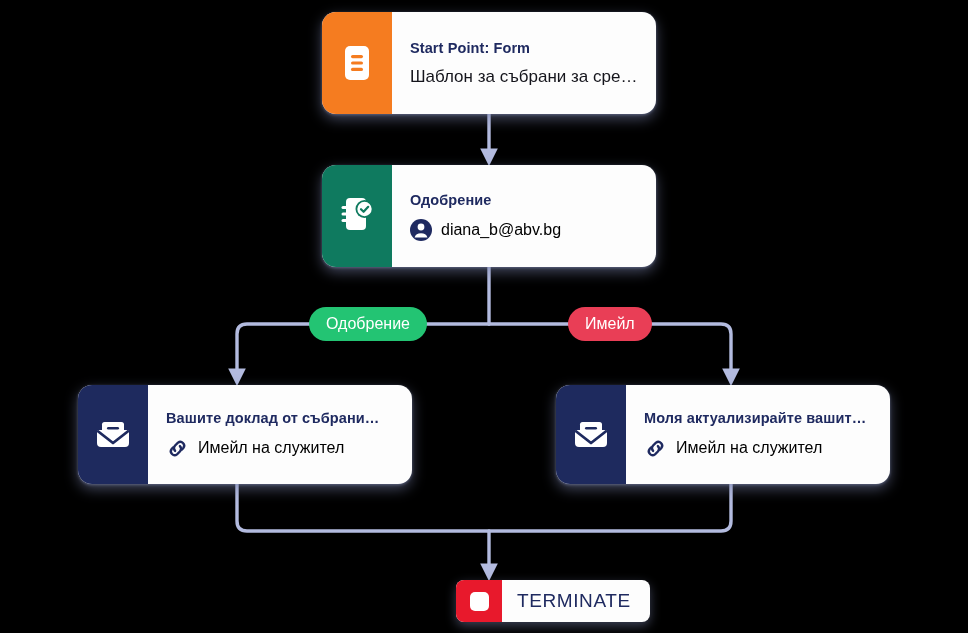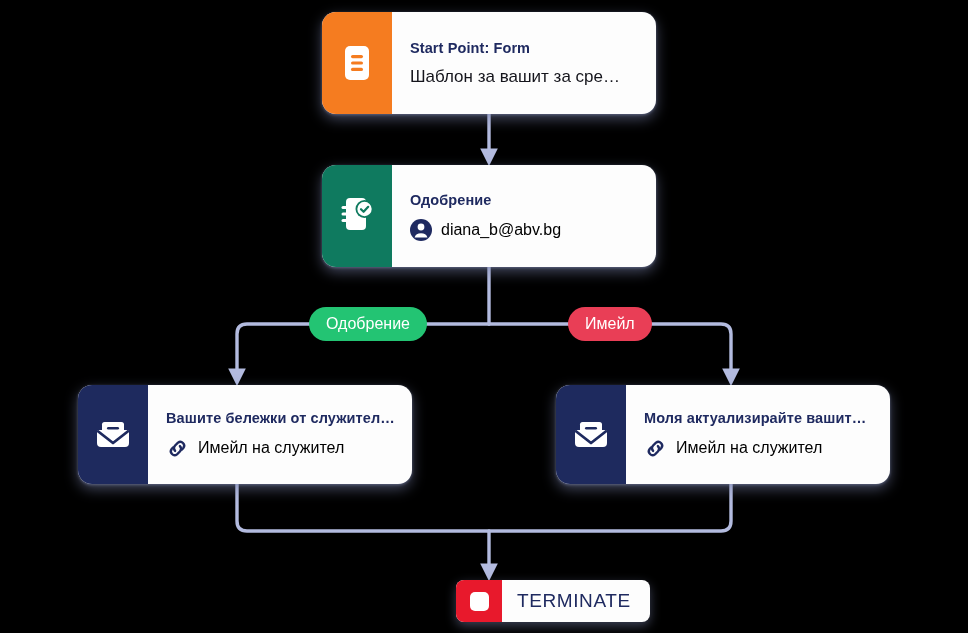--- a/index.html
+++ b/index.html
@@ -148,21 +148,21 @@
     <div class="icon-panel panel-orange">
       <svg width="30" height="36" viewBox="0 0 30 36">
         <rect x="3" y="1" width="24" height="34" rx="5" fill="#ffffff"></rect>
         <rect x="9" y="10" width="12" height="3.2" rx="1.6" fill="#f57c20"></rect>
         <rect x="9" y="16.4" width="12" height="3.2" rx="1.6" fill="#f57c20"></rect>
         <rect x="9" y="22.8" width="12" height="3.2" rx="1.6" fill="#f57c20"></rect>
       </svg>
     </div>
     <div class="node-body">
       <div class="node-title">Start Point: Form</div>
-      <div class="node-sub plain">Шаблон за вашит за сре…</div>
+      <div class="node-sub plain">Шаблон за събрани за сре…</div>
     </div>
   </div>
 
   <div class="node" id="node-approval">
     <div class="icon-panel panel-green">
       <svg width="34" height="36" viewBox="0 0 34 36">
         <path d="M6 4 a4 4 0 0 1 4-4 h12 a4 4 0 0 1 4 4 v24 a4 4 0 0 1 -4 4 h-12 a4 4 0 0 1 -4 -4 z" fill="#ffffff"></path>
         <rect x="1.5" y="8" width="10" height="3" rx="1.5" fill="#ffffff"></rect>
         <rect x="1.5" y="14.5" width="10" height="3" rx="1.5" fill="#ffffff"></rect>
         <rect x="1.5" y="21" width="13" height="3" rx="1.5" fill="#ffffff"></rect>
@@ -195,21 +195,21 @@
     <div class="icon-panel panel-navy">
       <svg width="36" height="30" viewBox="0 0 36 30">
         <rect x="7" y="2" width="22" height="17" rx="2.6" fill="#ffffff"></rect>
         <rect x="12" y="7" width="12" height="2.6" rx="1.3" fill="#1e2a5e"></rect>
         <rect x="12" y="12" width="12" height="2.6" rx="1.3" fill="#1e2a5e"></rect>
         <path d="M2 10 h32 v13 a4 4 0 0 1 -4 4 h-24 a4 4 0 0 1 -4 -4 z" fill="#ffffff"></path>
         <path d="M2 10.5 L18 23 L34 10.5" fill="none" stroke="#1e2a5e" stroke-width="2.8" stroke-linejoin="round"></path>
       </svg>
     </div>
     <div class="node-body">
-      <div class="node-title">Вашите бележки от служител…</div>
+      <div class="node-title">Вашите доклад от събрани…</div>
       <div class="node-sub">
         <svg width="23" height="23" viewBox="0 0 24 24">
           <g fill="none" stroke="#1f2a60" stroke-width="2.5" stroke-linecap="round">
             <path d="M9.5 14.5 a4 4 0 0 1 0 -5.6 l3 -3 a4 4 0 0 1 5.6 5.6 l-1.6 1.6"></path>
             <path d="M14.5 9.5 a4 4 0 0 1 0 5.6 l-3 3 a4 4 0 0 1 -5.6 -5.6 l1.6 -1.6"></path>
           </g>
         </svg>
         <span>Имейл на служител</span>
       </div>
     </div>

